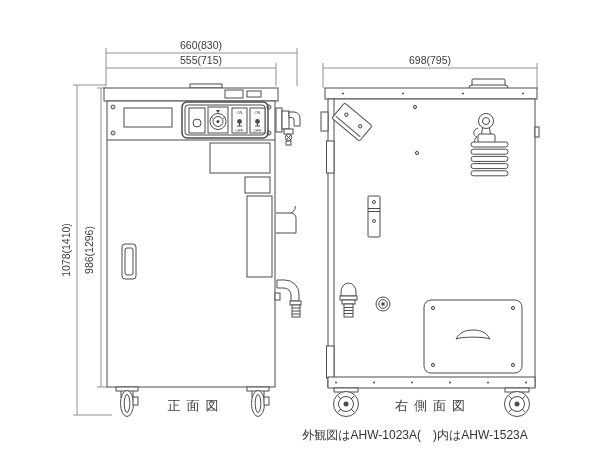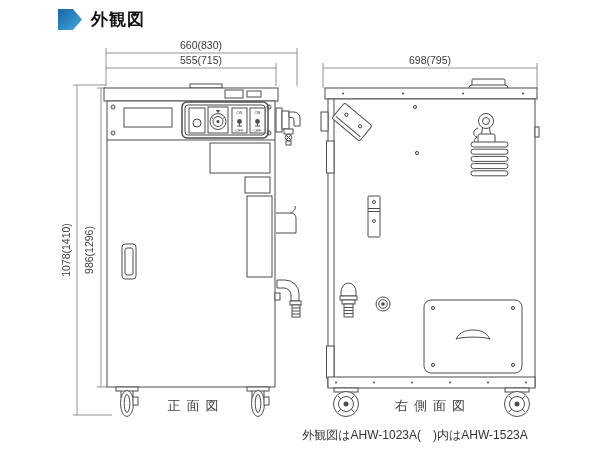--- a/index.html
+++ b/index.html
@@ -17,32 +17,20 @@
   .viewlabel{font-size:13px;fill:#3c3c3c;letter-spacing:6px;}
   .note{font-size:12px;fill:#333;}
   .tiny{font-size:4px;fill:#3c3c3c;}
   text{font-family:"Liberation Sans","DejaVu Sans",sans-serif;}
 </style>
 </head>
 <body>
 
 <div class="stage">
 
-  <div class="hdr">
-    <svg width="25" height="22" style="position:static">
-      <defs>
-        <linearGradient id="bg1" x1="0" y1="0" x2="1" y2="1">
-          <stop offset="0" stop-color="#1565a8"></stop>
-            <stop offset="1" stop-color="#45aadf"></stop>
-        </linearGradient>
-      </defs>
-      <polygon points="0,0 15,0 24,10.5 15,21 0,21" fill="url(#bg1)"></polygon>
-    </svg>
-    <span class="hdr-title">外観図</span>
-  </div>
 
   <svg width="600" height="450" viewBox="0 0 600 450">
 
     <g>
 
       <g>
         <line class="dim" x1="106" y1="53" x2="297" y2="53"></line>
         <line class="dim" x1="106" y1="48" x2="106" y2="86"></line>
         <line class="dim" x1="297" y1="48" x2="297" y2="86"></line>
         <line class="dim" x1="106" y1="68" x2="276" y2="68"></line>

